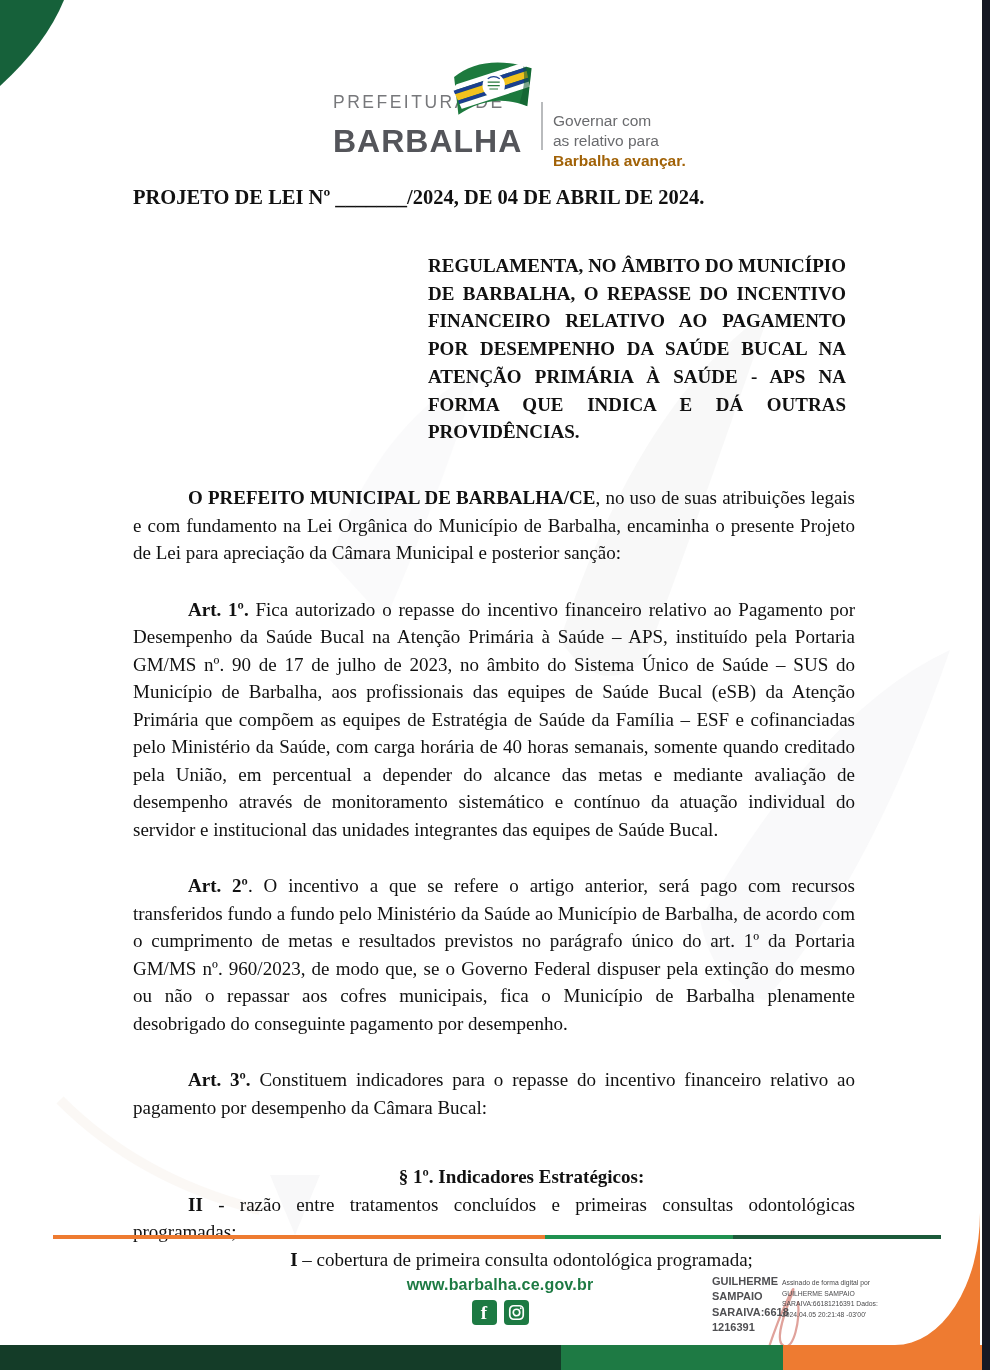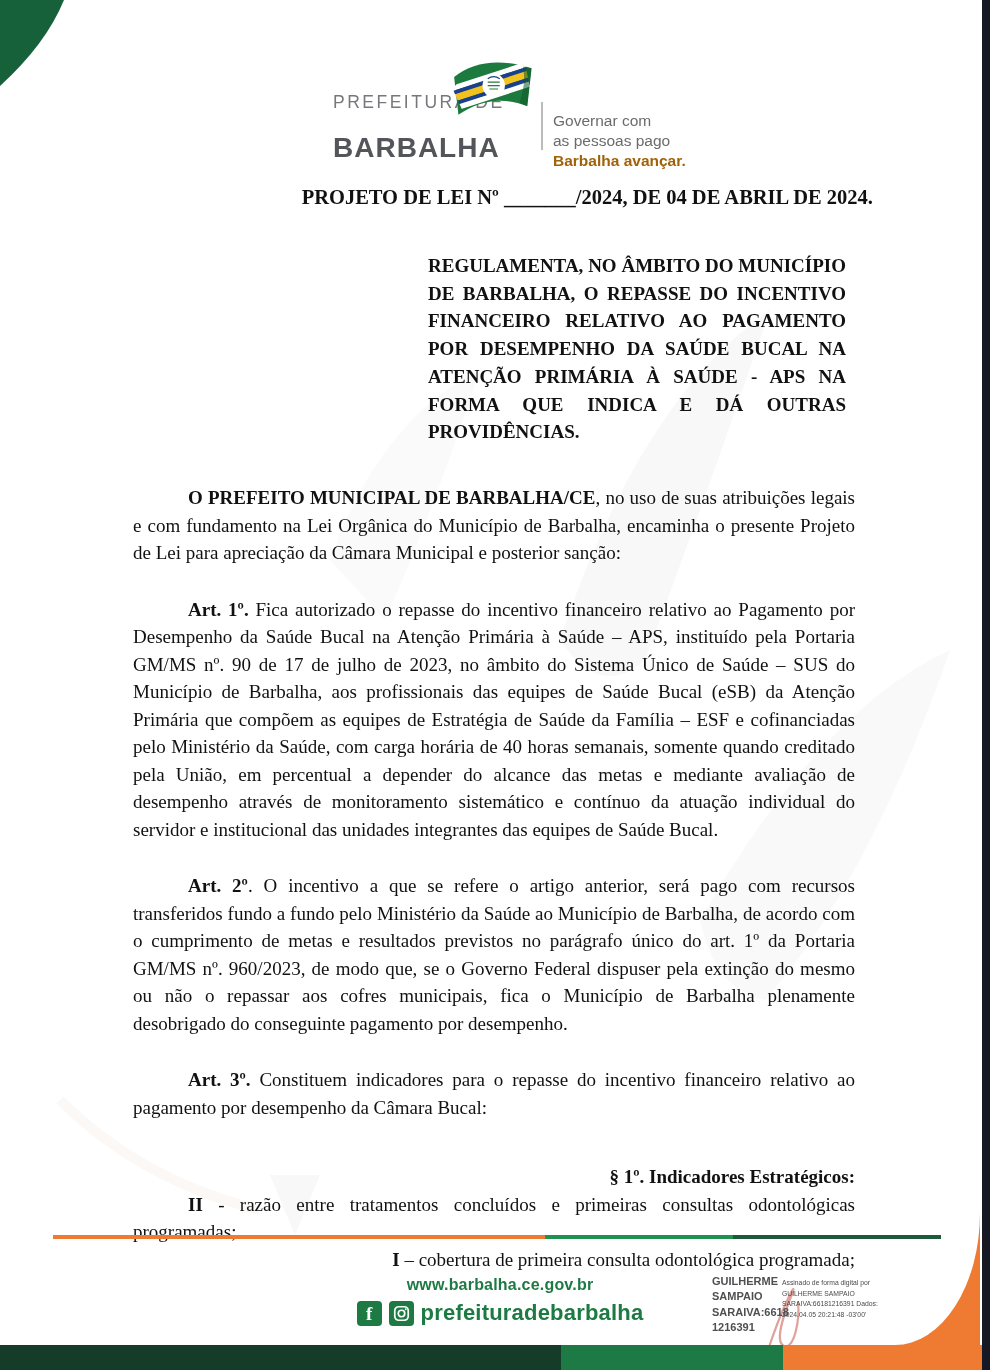--- a/index.html
+++ b/index.html
@@ -24,33 +24,33 @@
     font-family:"Liberation Serif", serif;color:var(--text-black);
   }
   
   .corner-tl{position:absolute;left:0;top:0;z-index:3;}
   .edge-strip{position:absolute;right:0;top:0;width:8px;height:1370px;background:var(--edge-dark);z-index:9;}
   .corner-br{position:absolute;left:880px;top:1205px;z-index:4;}
   .watermark{position:absolute;left:0;top:0;z-index:0;}
   
   .logo-block{position:absolute;left:333px;top:92px;z-index:2;font-family:"Liberation Sans", sans-serif;}
   .logo-line1{font-size:17.5px;letter-spacing:2.5px;color:var(--logo-gray);font-weight:400;}
-  .logo-line2{font-size:28px;letter-spacing:1px;color:var(--logo-dark);font-weight:700;margin-top:19px;}
+  .logo-line2{font-size:32px;letter-spacing:1px;color:var(--logo-dark);font-weight:700;margin-top:10px;}
   .flag{position:absolute;left:448px;top:58px;z-index:3;}
   .header-divider{position:absolute;left:541px;top:102px;width:1.5px;height:48px;background:#b9bbbd;z-index:2;}
   .tagline{position:absolute;left:553px;top:111px;z-index:2;font-family:"Liberation Sans", sans-serif;
            font-size:15.5px;line-height:1.28;color:#6a6b6e;}
   .tagline .strong{color:#a16207;font-weight:700;}
   
-  .doc-title{position:absolute;left:133px;top:186px;width:740px;font-size:20.5px;font-weight:700;z-index:2;text-align:right;}
+  .doc-title{position:absolute;left:133px;top:186px;width:740px;font-size:20.5px;font-weight:700;z-index:2;}
   .ementa{position:absolute;left:428px;top:252px;width:418px;font-size:19px;font-weight:700;
           line-height:27.7px;text-align:justify;z-index:2;}
   .body-text{position:absolute;left:133px;top:484px;width:722px;font-size:19px;line-height:27.5px;z-index:2;}
   .body-text p{text-align:justify;text-indent:55px;margin-bottom:29px;}
-  .body-text p.tight{margin-bottom:0;text-align:right;}
+  .body-text p.tight{margin-bottom:0;text-align:center;}
   .body-text p.extra-gap{margin-bottom:42px;}
   .body-text b{font-weight:700;font-family:Liberation Serif, serif;}
   
   .sep-line{position:absolute;top:1235px;height:4px;z-index:2;}
   .sep-orange{left:53px;width:492px;background:var(--orange);}
   .sep-green{left:545px;width:188px;background:var(--line-green);}
   .sep-dark{left:733px;width:208px;background:var(--line-dark-green);}
   .footer-links{position:absolute;left:330px;top:1276px;width:340px;text-align:center;z-index:5;
                 font-family:"Liberation Sans", sans-serif;color:var(--footer-green);}
   .site{font-size:16px;font-weight:700;letter-spacing:0.2px;}
@@ -111,21 +111,21 @@
       <path d="M45,28 h14 M45,32 h14 M47,36 h10" stroke="#2a7a3e" stroke-width="1.4" fill="none"></path>
       <path d="M45,24 q7,-5 14,0" stroke="#1B3E8F" stroke-width="1.4" fill="none"></path>
       <path d="M86,10 L96,12 L91,56 L82,52 Q90,30 86,10 Z" fill="#0F5A2C" opacity="0.55"></path>
     </g>
   </svg>
 
   <div class="header-divider"></div>
 
   <div class="tagline">
     <div>Governar com</div>
-    <div>as pessoas pago</div>
+    <div>as relativo para</div>
     <div class="strong">Barbalha avançar.</div>
   </div>
 
   <div class="doc-title">PROJETO DE LEI Nº _______/2024, DE 04 DE ABRIL DE 2024.</div>
 
   <div class="ementa">REGULAMENTA, NO ÂMBITO DO MUNICÍPIO DE BARBALHA, O REPASSE DO INCENTIVO FINANCEIRO RELATIVO AO PAGAMENTO POR DESEMPENHO DA SAÚDE BUCAL NA ATENÇÃO PRIMÁRIA À SAÚDE - APS NA FORMA QUE INDICA E DÁ OUTRAS PROVIDÊNCIAS.</div>
 
   <div class="body-text">
     <p><b>O PREFEITO MUNICIPAL DE BARBALHA/CE</b><span>, no uso de suas atribuições legais e com fundamento na Lei Orgânica do Município de Barbalha, encaminha o presente Projeto de Lei para apreciação da Câmara Municipal e posterior sanção:</span></p>
 
@@ -150,21 +150,20 @@
       <span class="social-icon">
           <span class="fb-glyph">f</span>
         </span>
       <span class="social-icon">
         <svg width="17" height="17" viewBox="0 0 24 24" fill="none" stroke="#ffffff" stroke-width="2.4">
           <rect x="2.5" y="2.5" width="19" height="19" rx="5.5"></rect>
           <circle cx="12" cy="12" r="4.6"></circle>
           <circle cx="18" c="6" cy="6" r="1.3" fill="#ffffff" stroke="none"></circle>
         </svg>
       </span>
-      <span class="handle">prefeituradebarbalha</span>
     </div>
   </div>
 
   <div class="signature">
     <svg class="sig-flourish" width="60" height="85" viewBox="0 0 60 85">
       <path d="M14,78 C30,30 44,6 38,22 C30,42 20,70 30,74 C40,78 46,48 44,30" fill="none" stroke="var(--signature-red)" stroke-width="2.2" stroke-linecap="round"></path>
     </svg>
     <div class="sig-name">GUILHERME SAMPAIO SARAIVA:6618 1216391</div>
     <div class="sig-detail">Assinado de forma digital por GUILHERME SAMPAIO SARAIVA:66181216391 Dados: 2024.04.05 20:21:48 -03'00'</div>
   </div>

